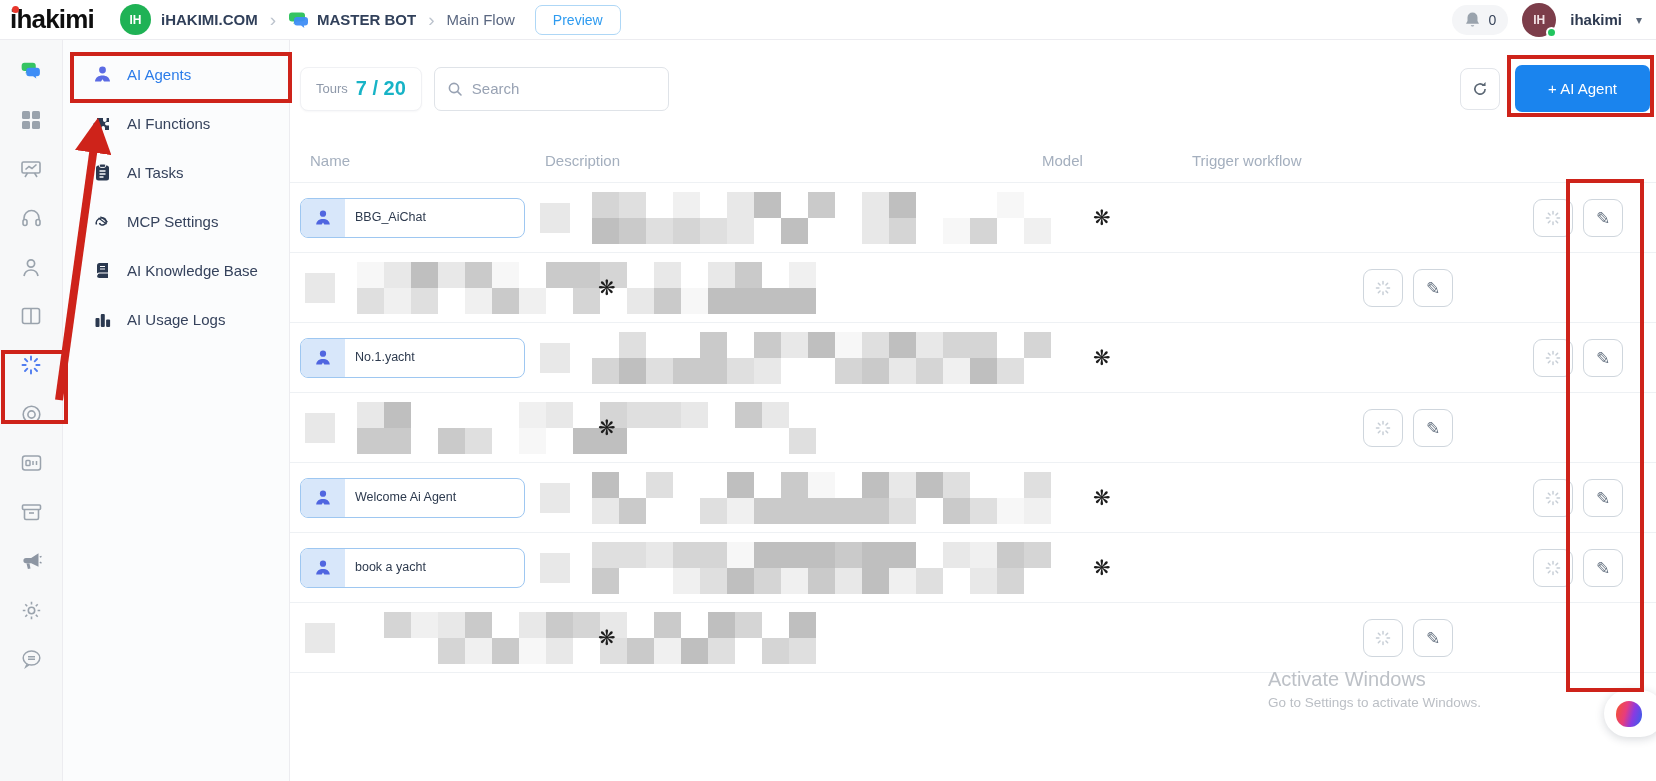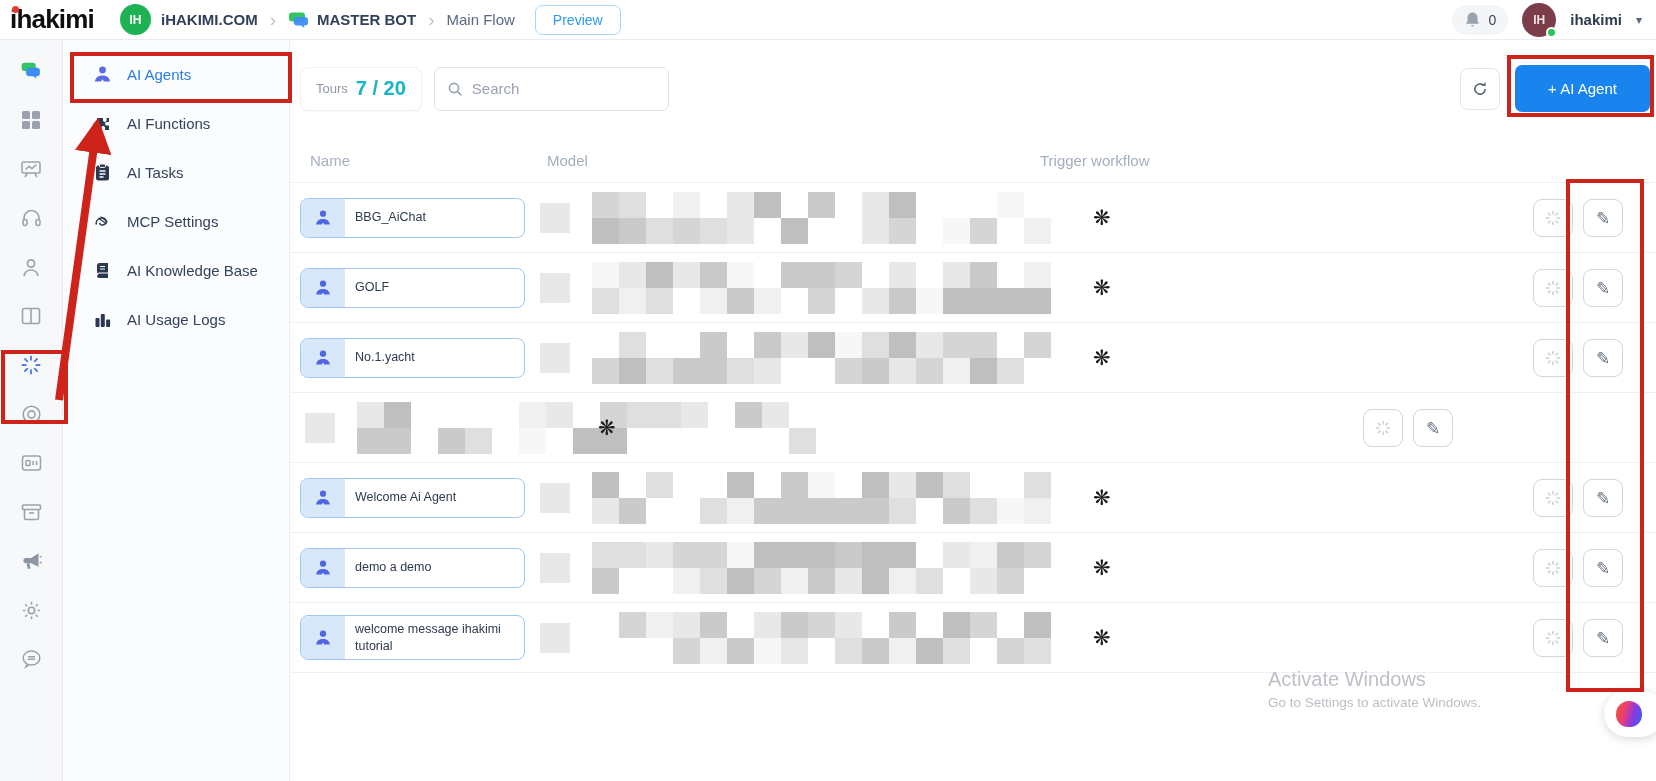--- a/index.html
+++ b/index.html
@@ -285,20 +285,21 @@
         <svg width="18" height="18" viewBox="0 0 20 20">
             <path d="M15.7 10a5.7 5.7 0 1 1-1.7-4.05" fill="none" stroke="#5b6774" stroke-width="1.8"></path>
             <path d="M16.2 2.2v4.4h-4.4z" fill="#5b6774"></path>
           </svg>
       </button>
       <button class="add-btn">+  AI Agent</button>
     </div>
 
     <div class="thead grid-cols">
       <div>Name</div>
+      <div>Description</div>
       <div class="th-model">Model</div>
       <div>Trigger workflow</div>
       <div></div>
     </div>
 
     <div id="rows">
   <div class="trow grid-cols">
     <div>
       <div class="name-chip">
         <span class="chip-ico">
@@ -359,31 +360,20 @@
                 <path d="M11 3v3M11 16v3M3 11h3M16 11h3M5.3 5.3l2.1 2.1M14.6 14.6l2.1 2.1M16.7 5.3l-2.1 2.1M7.4 14.6l-2.1 2.1"></path>
               </svg>
       </button>
       <button class="icon-btn">
         <span class="pencil-glyph">✎</span>
       </button>
     </div>
   </div>
 
   <div class="trow grid-cols">
-    <div>
-      <div class="name-chip">
-        <span class="chip-ico">
-          <svg width="18" height="18" viewBox="0 0 19 19" fill="#5066e0">
-                  <circle cx="9.5" cy="5" r="3.3"></circle>
-                  <path d="M2.3 16.3c.4-3.9 3.3-5.8 7.2-5.8s6.8 1.9 7.2 5.8h-5.8l-1.4-2.1-1.4 2.1z"></path>
-                </svg>
-        </span>
-        <span class="chip-lbl">GOLF</span>
-      </div>
-    </div>
     <div class="desc-cell">
       <span class="mosaic-lead"></span>
       <span class="mosaic">
               <span style="background: rgb(247, 247, 247);"></span>
               <span style="background: rgb(232, 232, 232);"></span>
               <span style="background: rgb(191, 191, 191);"></span>
               <span style="background: rgb(232, 232, 232);"></span>
               <span style="background: rgb(202, 202, 202);"></span>
               <span style="background: rgb(247, 247, 247);"></span>
               <span style="background: rgb(255, 255, 255);"></span>
@@ -624,21 +614,21 @@
 
   <div class="trow grid-cols">
     <div>
       <div class="name-chip">
         <span class="chip-ico">
           <svg width="18" height="18" viewBox="0 0 19 19" fill="#5066e0">
                   <circle cx="9.5" cy="5" r="3.3"></circle>
                   <path d="M2.3 16.3c.4-3.9 3.3-5.8 7.2-5.8s6.8 1.9 7.2 5.8h-5.8l-1.4-2.1-1.4 2.1z"></path>
                 </svg>
         </span>
-        <span class="chip-lbl">demo a demo</span>
+        <span class="chip-lbl">book a yacht</span>
       </div>
     </div>
     <div class="desc-cell">
       <span class="mosaic-lead"></span>
       <span class="mosaic">
               <span style="background: rgb(223, 223, 223);"></span>
               <span style="background: rgb(223, 223, 223);"></span>
               <span style="background: rgb(232, 232, 232);"></span>
               <span style="background: rgb(213, 213, 213);"></span>
               <span style="background: rgb(213, 213, 213);"></span>
@@ -683,31 +673,20 @@
                 <path d="M11 3v3M11 16v3M3 11h3M16 11h3M5.3 5.3l2.1 2.1M14.6 14.6l2.1 2.1M16.7 5.3l-2.1 2.1M7.4 14.6l-2.1 2.1"></path>
               </svg>
       </button>
       <button class="icon-btn">
         <span class="pencil-glyph">✎</span>
       </button>
     </div>
   </div>
 
   <div class="trow grid-cols">
-    <div>
-      <div class="name-chip">
-        <span class="chip-ico">
-          <svg width="18" height="18" viewBox="0 0 19 19" fill="#5066e0">
-                  <circle cx="9.5" cy="5" r="3.3"></circle>
-                  <path d="M2.3 16.3c.4-3.9 3.3-5.8 7.2-5.8s6.8 1.9 7.2 5.8h-5.8l-1.4-2.1-1.4 2.1z"></path>
-                </svg>
-        </span>
-        <span class="chip-lbl">welcome message ihakimi tutorial</span>
-      </div>
-    </div>
     <div class="desc-cell">
       <span class="mosaic-lead"></span>
       <span class="mosaic">
               <span style="background: rgb(255, 255, 255);"></span>
               <span style="background: rgb(213, 213, 213);"></span>
               <span style="background: rgb(240, 240, 240);"></span>
               <span style="background: rgb(232, 232, 232);"></span>
               <span style="background: rgb(202, 202, 202);"></span>
               <span style="background: rgb(255, 255, 255);"></span>
               <span style="background: rgb(232, 232, 232);"></span>

